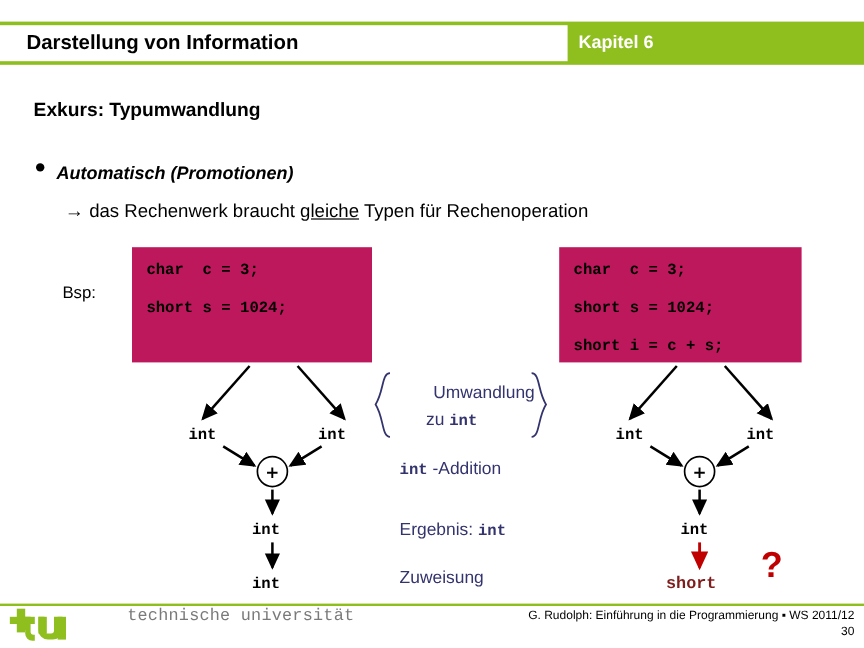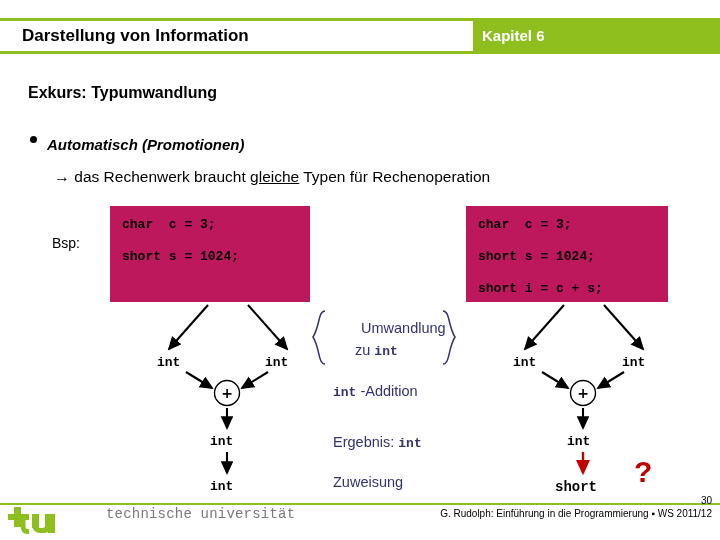--- a/index.html
+++ b/index.html
@@ -126,21 +126,21 @@
 
   
   .type-label {
     position: absolute;
     font-family: "Liberation Mono", "DejaVu Sans Mono", monospace;
     font-size: 13px;
     font-weight: bold;
     color: #000;
     white-space: nowrap;
   }
-  .type-label.red { color: #000000; }
+  .type-label.red { color: #7f1d1d; }
 
   #lbl-l-int-a { left: 157px; top: 355px; }
   #lbl-l-int-b { left: 265px; top: 355px; }
   #lbl-l-int-c { left: 210px; top: 434px; }
   #lbl-l-int-d { left: 210px; top: 479px; }
 
   #lbl-r-int-a { left: 513px; top: 355px; }
   #lbl-r-int-b { left: 622px; top: 355px; }
   #lbl-r-int-c { left: 567px; top: 434px; }
   #lbl-r-short { left: 555px; top: 479px; font-size: 14px; }
@@ -197,21 +197,21 @@
   #footer-credit {
     position: absolute;
     right: 8px; top: 508px;
     font-size: 10px;
     color: #000;
     white-space: nowrap;
     text-align: right;
   }
   #footer-page {
     position: absolute;
-    right: 8px; top: 495px;
+    right: 8px; top: 521px;
     font-size: 10px;
     color: #000;
     text-align: center;
   }
 </style>
 </head>
 <body>
 
 <div id="header-band"></div>
 <div id="header-title-plate"></div>

